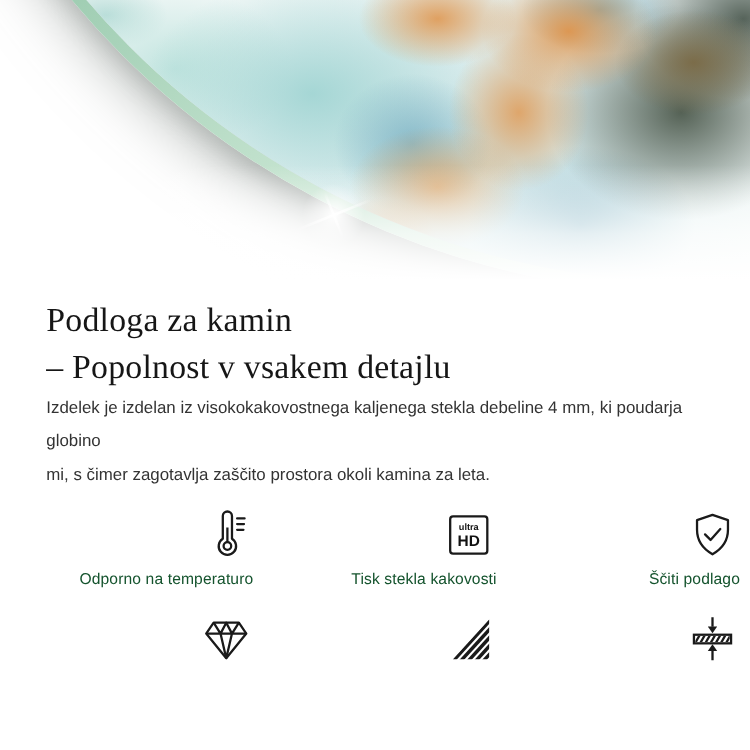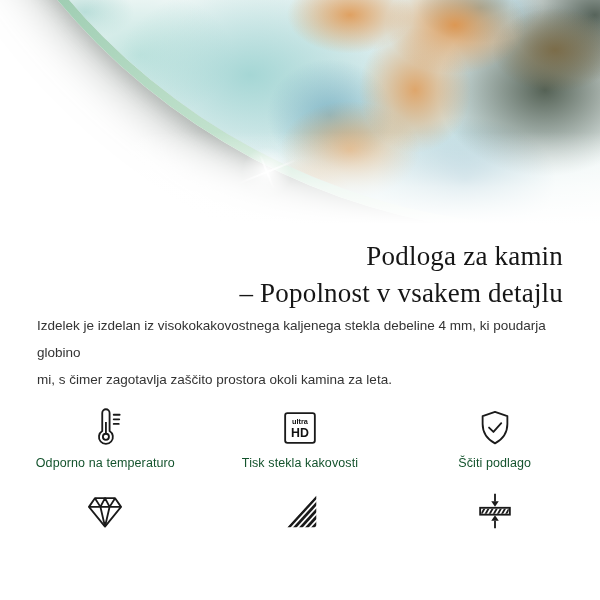--- a/index.html
+++ b/index.html
@@ -50,26 +50,26 @@
              transform:rotate(-22deg);
              background:radial-gradient(circle, rgba(255,255,255,0.98) 0%, rgba(255,255,255,0.85) 9%, rgba(255,255,255,0) 55%); }
   .sparkle::before { content:""; position:absolute; left:0; top:31px; width:64px; height:2px;
              background:linear-gradient(90deg, rgba(255,255,255,0), #fff 48%, #fff 52%, rgba(255,255,255,0)); }
   .sparkle::after  { content:""; position:absolute; left:31px; top:13px; width:2px; height:38px;
              background:linear-gradient(180deg, rgba(255,255,255,0), #fff 48%, #fff 52%, rgba(255,255,255,0)); }
 
   
   .content { padding:6px 37px 0 37px; }
   .title { font-family:"Liberation Serif", serif; font-size:27px; line-height:37px;
-           color:#161616; font-weight:400; letter-spacing:0.2px;text-align:right; }
+           color:#161616; font-weight:400; letter-spacing:0.2px; }
   .desc { margin-top:0; font-size:13.5px; line-height:27px; color:#333333; }
 
   
   .features { margin:11px 8px 0 8px; display:grid; grid-template-columns:repeat(3,1fr); row-gap:17px; }
-  .feature { display:flex; flex-direction:column; align-items:center; }
+  .feature { display:flex; flex-direction:column; align-items:flex-end; }
   .icon-box { height:48px; display:flex; align-items:center; justify-content:center; }
   .feature-label { margin-top:4px; font-size:12.5px; color:#14532d; letter-spacing:0.1px; }
   .icon-box svg { display:block; }
   .ico { stroke:#1a1a1a; fill:none; stroke-width:2; }
 </style>
 </head>
 <body>
 
 <div class="hero">
   <div class="glass-circle">

